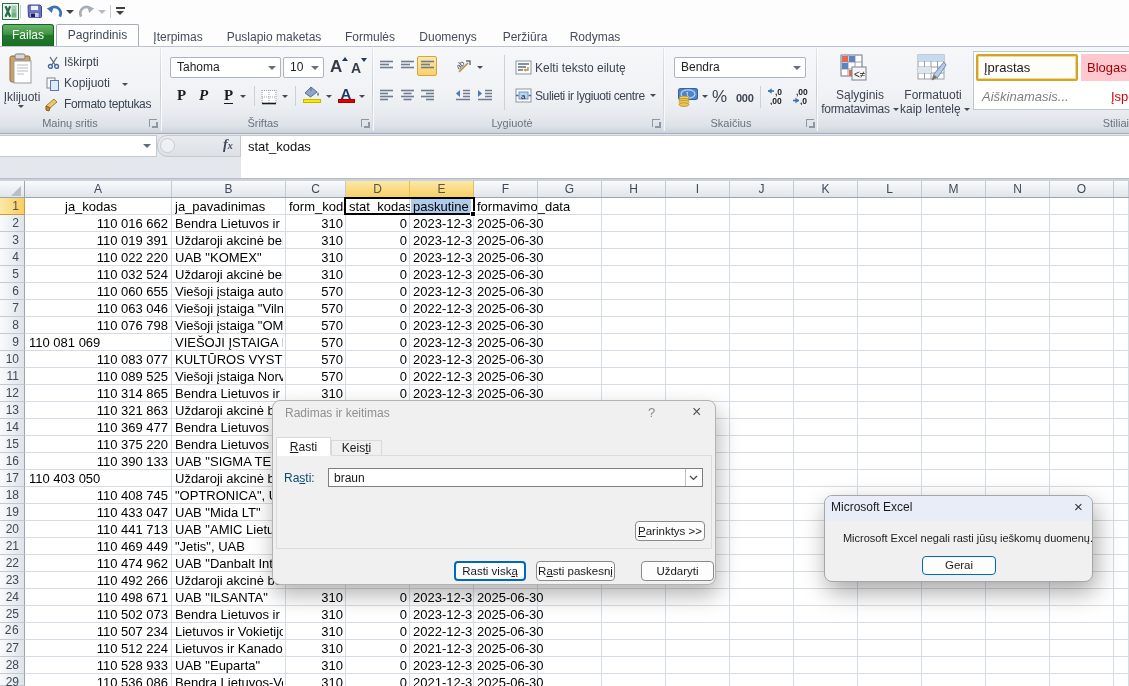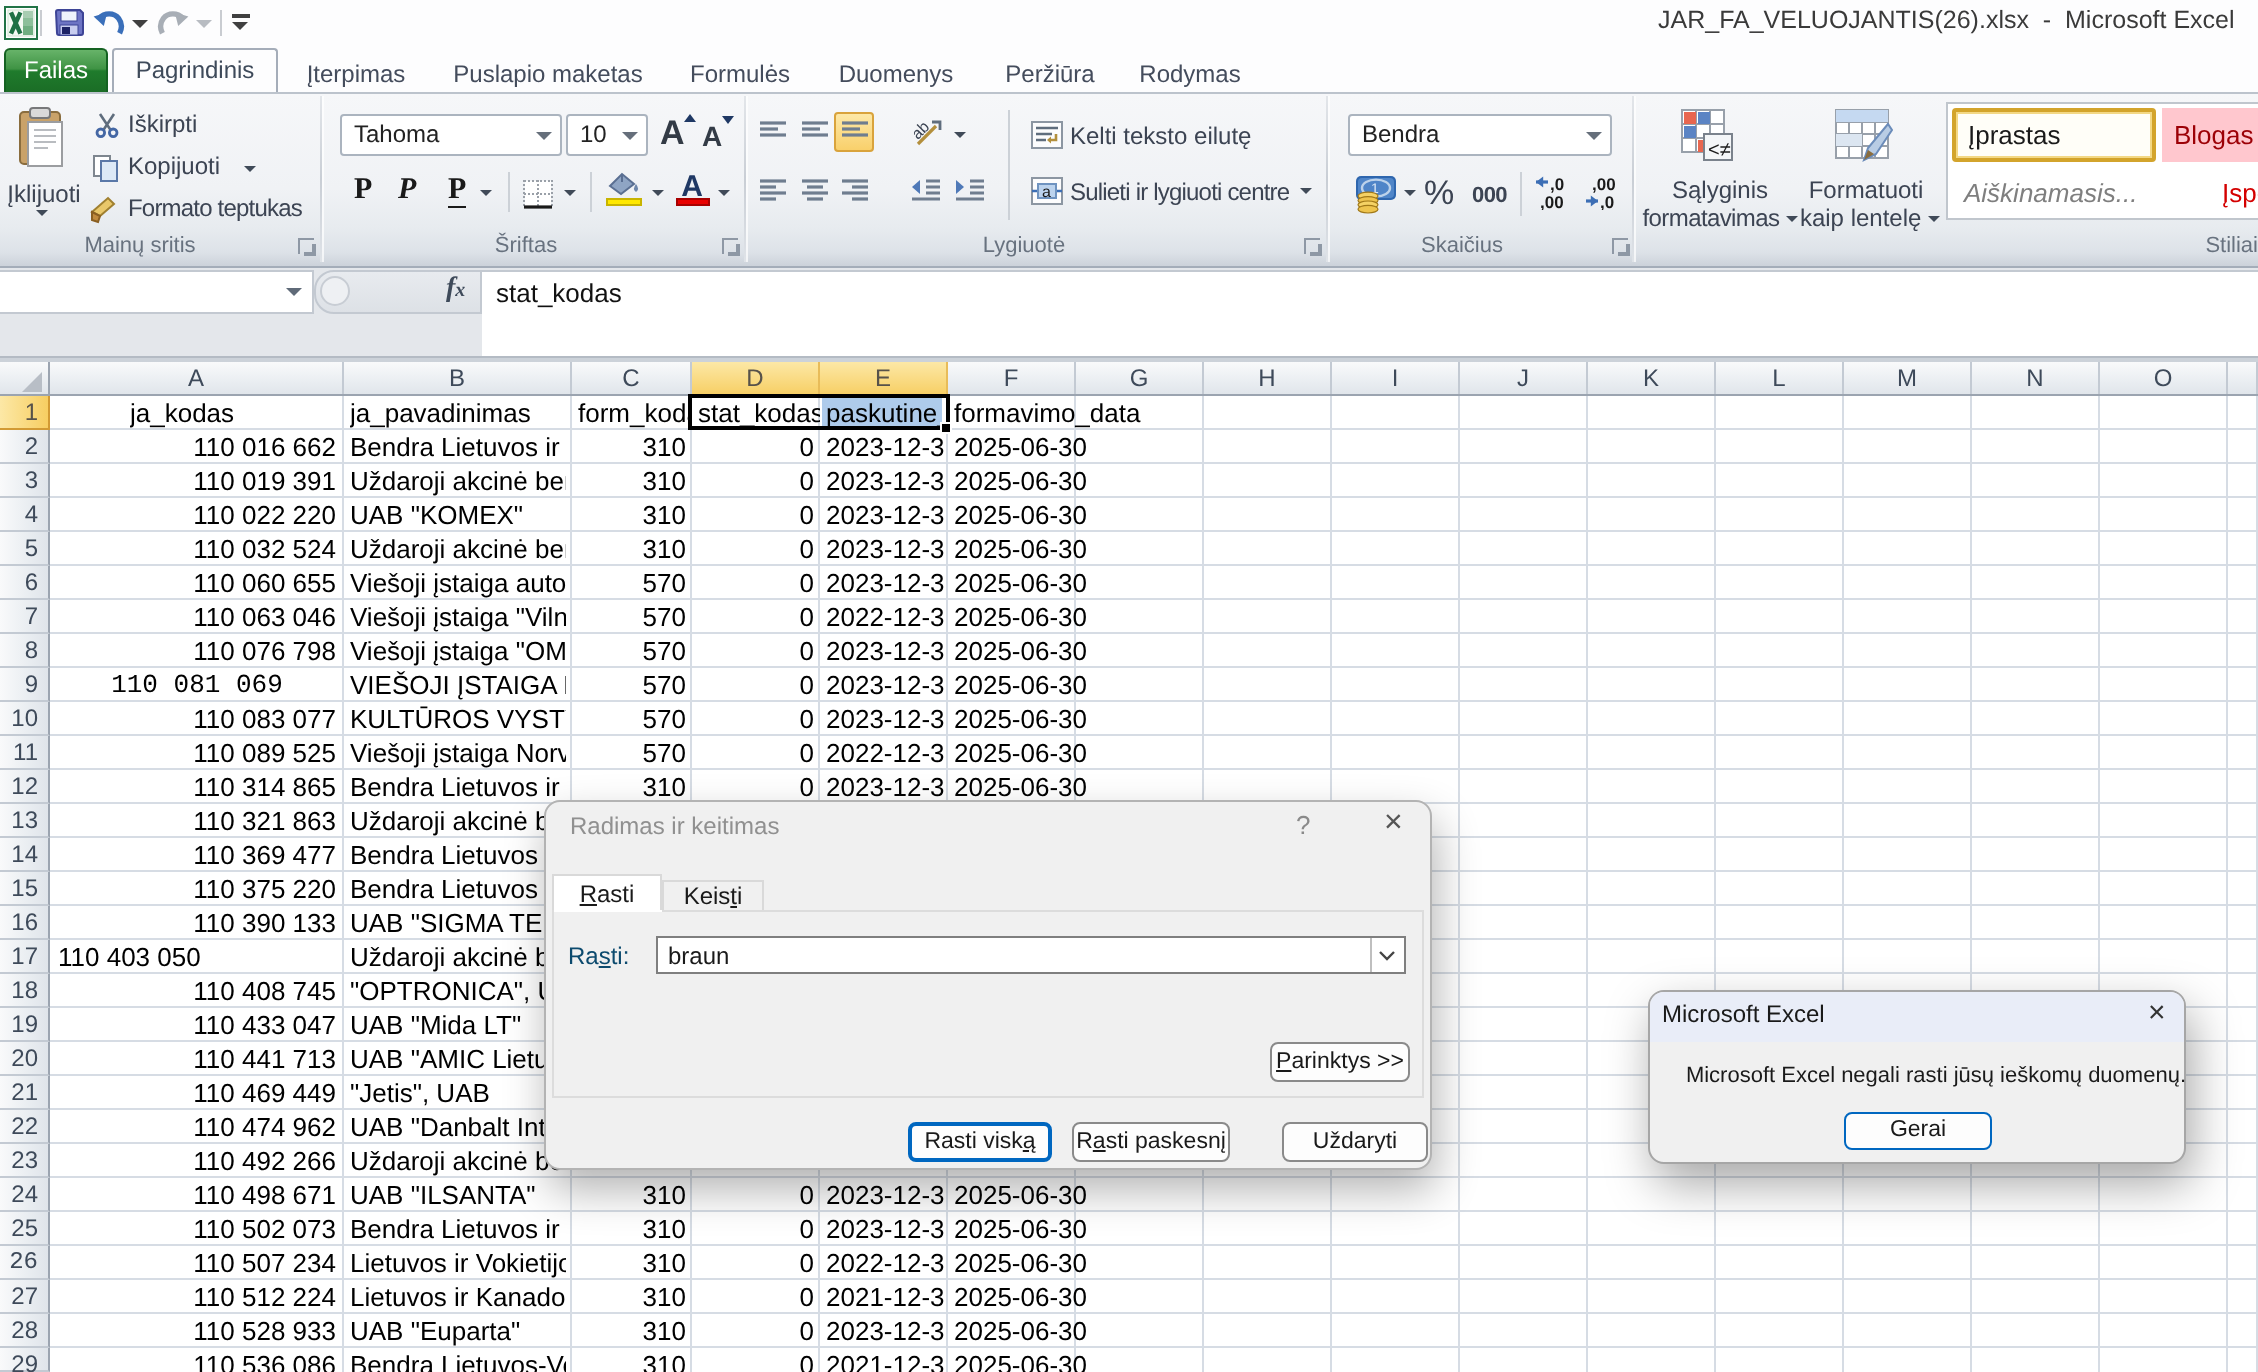--- a/index.html
+++ b/index.html
@@ -44,21 +44,20 @@
 </svg>
 <div class="abs" style="left:66px;top:10px;width:0;height:0;border-left:4px solid transparent;border-right:4px solid transparent;border-top:4px solid #404040;"></div>
 <svg class="abs" style="left:78px;top:4px" width="17" height="15" viewBox="0 0 17 15">
 <path d="M13.4 5.2 C10.8 2.2 6 2.2 3.7 5.2 C1.8 7.7 2 10.3 3.2 12.6" fill="none" stroke="#a8aeb6" stroke-width="2.7"></path>
 <path d="M16.2 4.2 L9.4 2.2 L11.1 9.0 Z" fill="#a8aeb6"></path>
 </svg>
 <div class="abs" style="left:98px;top:10px;width:0;height:0;border-left:4px solid transparent;border-right:4px solid transparent;border-top:4px solid #b8bcc2;"></div>
 <div class="abs" style="left:110px;top:5px;width:1px;height:13px;background:#c9ccd1;"></div>
 <div class="abs" style="left:116px;top:7px;width:9px;height:2px;background:#404040;"></div>
 <div class="abs" style="left:116px;top:11px;width:0;height:0;border-left:4.5px solid transparent;border-right:4.5px solid transparent;border-top:4.5px solid #404040;"></div>
-<div class="abs" style="left:829px;top:3px;font-size:12.5px;color:#3a3a3a;white-space:pre;">JAR_FA_VELUOJANTIS(26).xlsx  -  Microsoft Excel</div>
 <div class="abs" style="left:0;top:23px;width:1129px;height:23px;background:#fdfdfe;"></div>
 <div class="abs" style="left:2px;top:24px;width:52px;height:22px;background:linear-gradient(180deg,#67b369 0%,#3f9344 45%,#1f7b2c 50%,#1b6d26 100%);border:1px solid #156222;border-bottom:none;border-radius:3px 3px 0 0;color:#fff;font-size:12px;text-align:center;line-height:21px;">Failas</div>
 <div class="abs" style="left:56px;top:24px;width:83px;height:22px;background:#fdfdfe;border:1px solid #a5adb9;border-bottom:none;border-radius:2px 2px 0 0;font-size:12px;color:#3e4a5a;text-align:center;line-height:21px;">Pagrindinis</div>
 <div class="tab" style="left:108px;width:140px;">Įterpimas</div>
 <div class="tab" style="left:204px;width:140px;">Puslapio maketas</div>
 <div class="tab" style="left:300px;width:140px;">Formulės</div>
 <div class="tab" style="left:378px;width:140px;">Duomenys</div>
 <div class="tab" style="left:455px;width:140px;">Peržiūra</div>
 <div class="tab" style="left:525px;width:140px;">Rodymas</div>
 <div class="abs" style="left:0;top:46px;width:1129px;height:88px;background:linear-gradient(180deg,#f6f7f9 0%,#f0f2f5 55%,#e7ebef 78%,#dde2e8 92%,#ccd2da 100%);border-top:1px solid #bcc3cc;border-bottom:1px solid #a4adb9;"></div>
@@ -393,21 +392,21 @@
 <div class="cell" style="left:289px;top:300px;width:54px;text-align:right;">570</div>
 <div class="cell" style="left:349px;top:300px;width:58px;text-align:right;">0</div>
 <div class="cell" style="left:413px;top:300px;width:59px;">2022-12-31</div>
 <div class="cell" style="left:477px;top:300px;width:70px;">2025-06-30</div>
 <div class="cell" style="left:29px;top:317px;width:139px;text-align:right;">110 076 798</div>
 <div class="cell" style="left:175px;top:317px;width:108px;">Viešoji įstaiga "OMNI"</div>
 <div class="cell" style="left:289px;top:317px;width:54px;text-align:right;">570</div>
 <div class="cell" style="left:349px;top:317px;width:58px;text-align:right;">0</div>
 <div class="cell" style="left:413px;top:317px;width:59px;">2023-12-31</div>
 <div class="cell" style="left:477px;top:317px;width:70px;">2025-06-30</div>
-<div class="cell" style="left:29px;top:334px;width:139px;text-align:center;font-family:Liberation Mono, monospace;">110 081 069</div>
+<div class="cell" style="left:29px;top:334px;width:139px;text-align:left;">110 081 069</div>
 <div class="cell" style="left:175px;top:334px;width:108px;">VIEŠOJI ĮSTAIGA BŪSTAS</div>
 <div class="cell" style="left:289px;top:334px;width:54px;text-align:right;">570</div>
 <div class="cell" style="left:349px;top:334px;width:58px;text-align:right;">0</div>
 <div class="cell" style="left:413px;top:334px;width:59px;">2023-12-31</div>
 <div class="cell" style="left:477px;top:334px;width:70px;">2025-06-30</div>
 <div class="cell" style="left:29px;top:351px;width:139px;text-align:right;">110 083 077</div>
 <div class="cell" style="left:175px;top:351px;width:108px;">KULTŪROS VYSTYMO</div>
 <div class="cell" style="left:289px;top:351px;width:54px;text-align:right;">570</div>
 <div class="cell" style="left:349px;top:351px;width:58px;text-align:right;">0</div>
 <div class="cell" style="left:413px;top:351px;width:59px;">2023-12-31</div>

